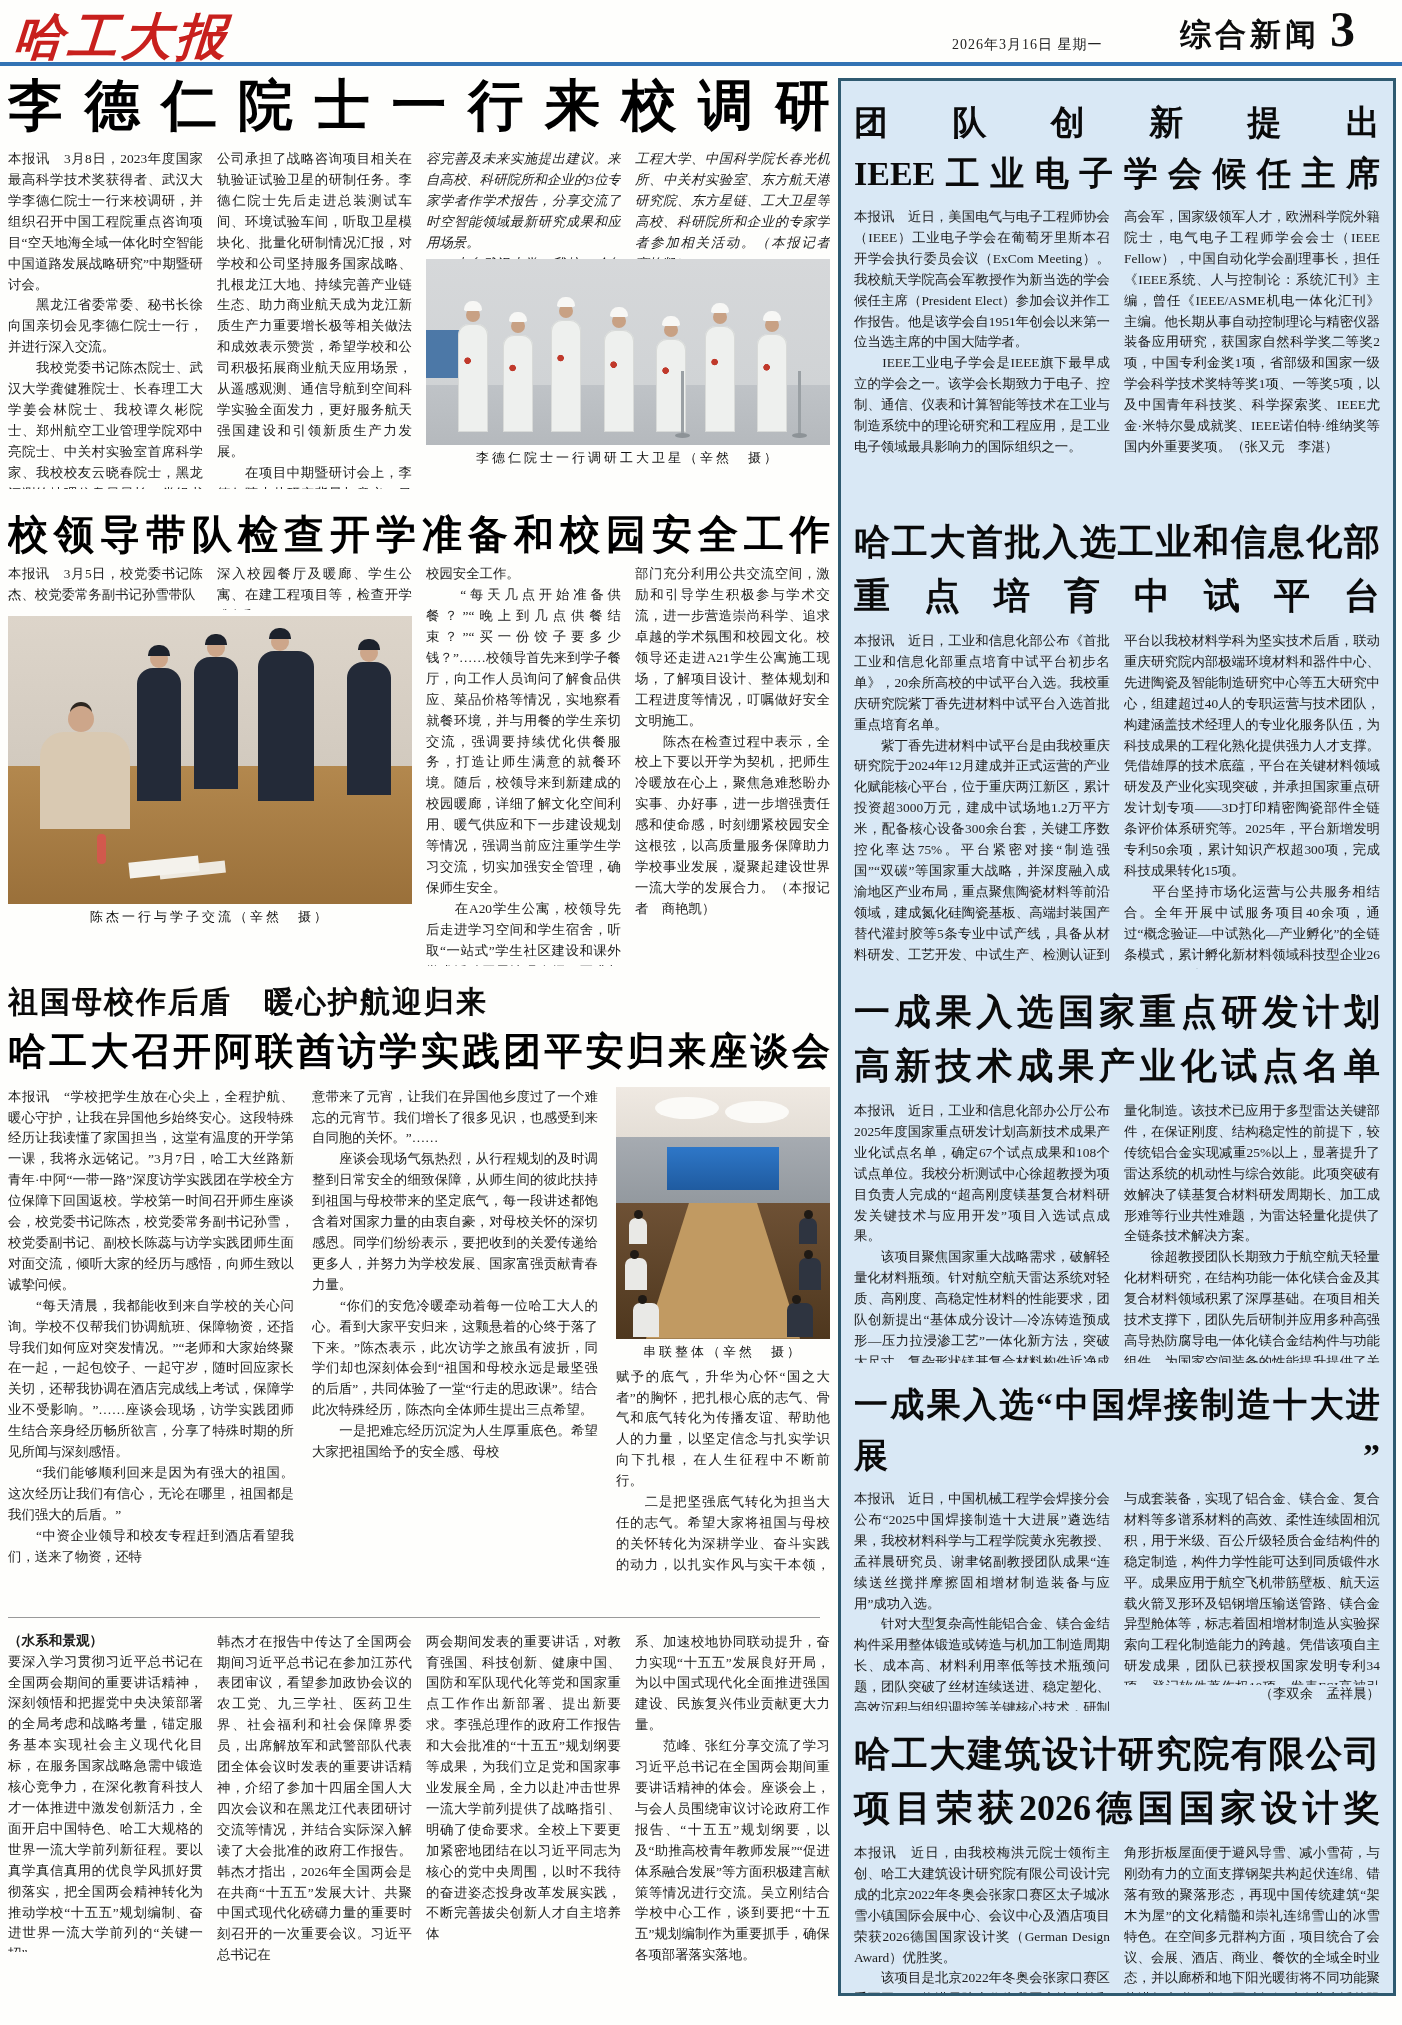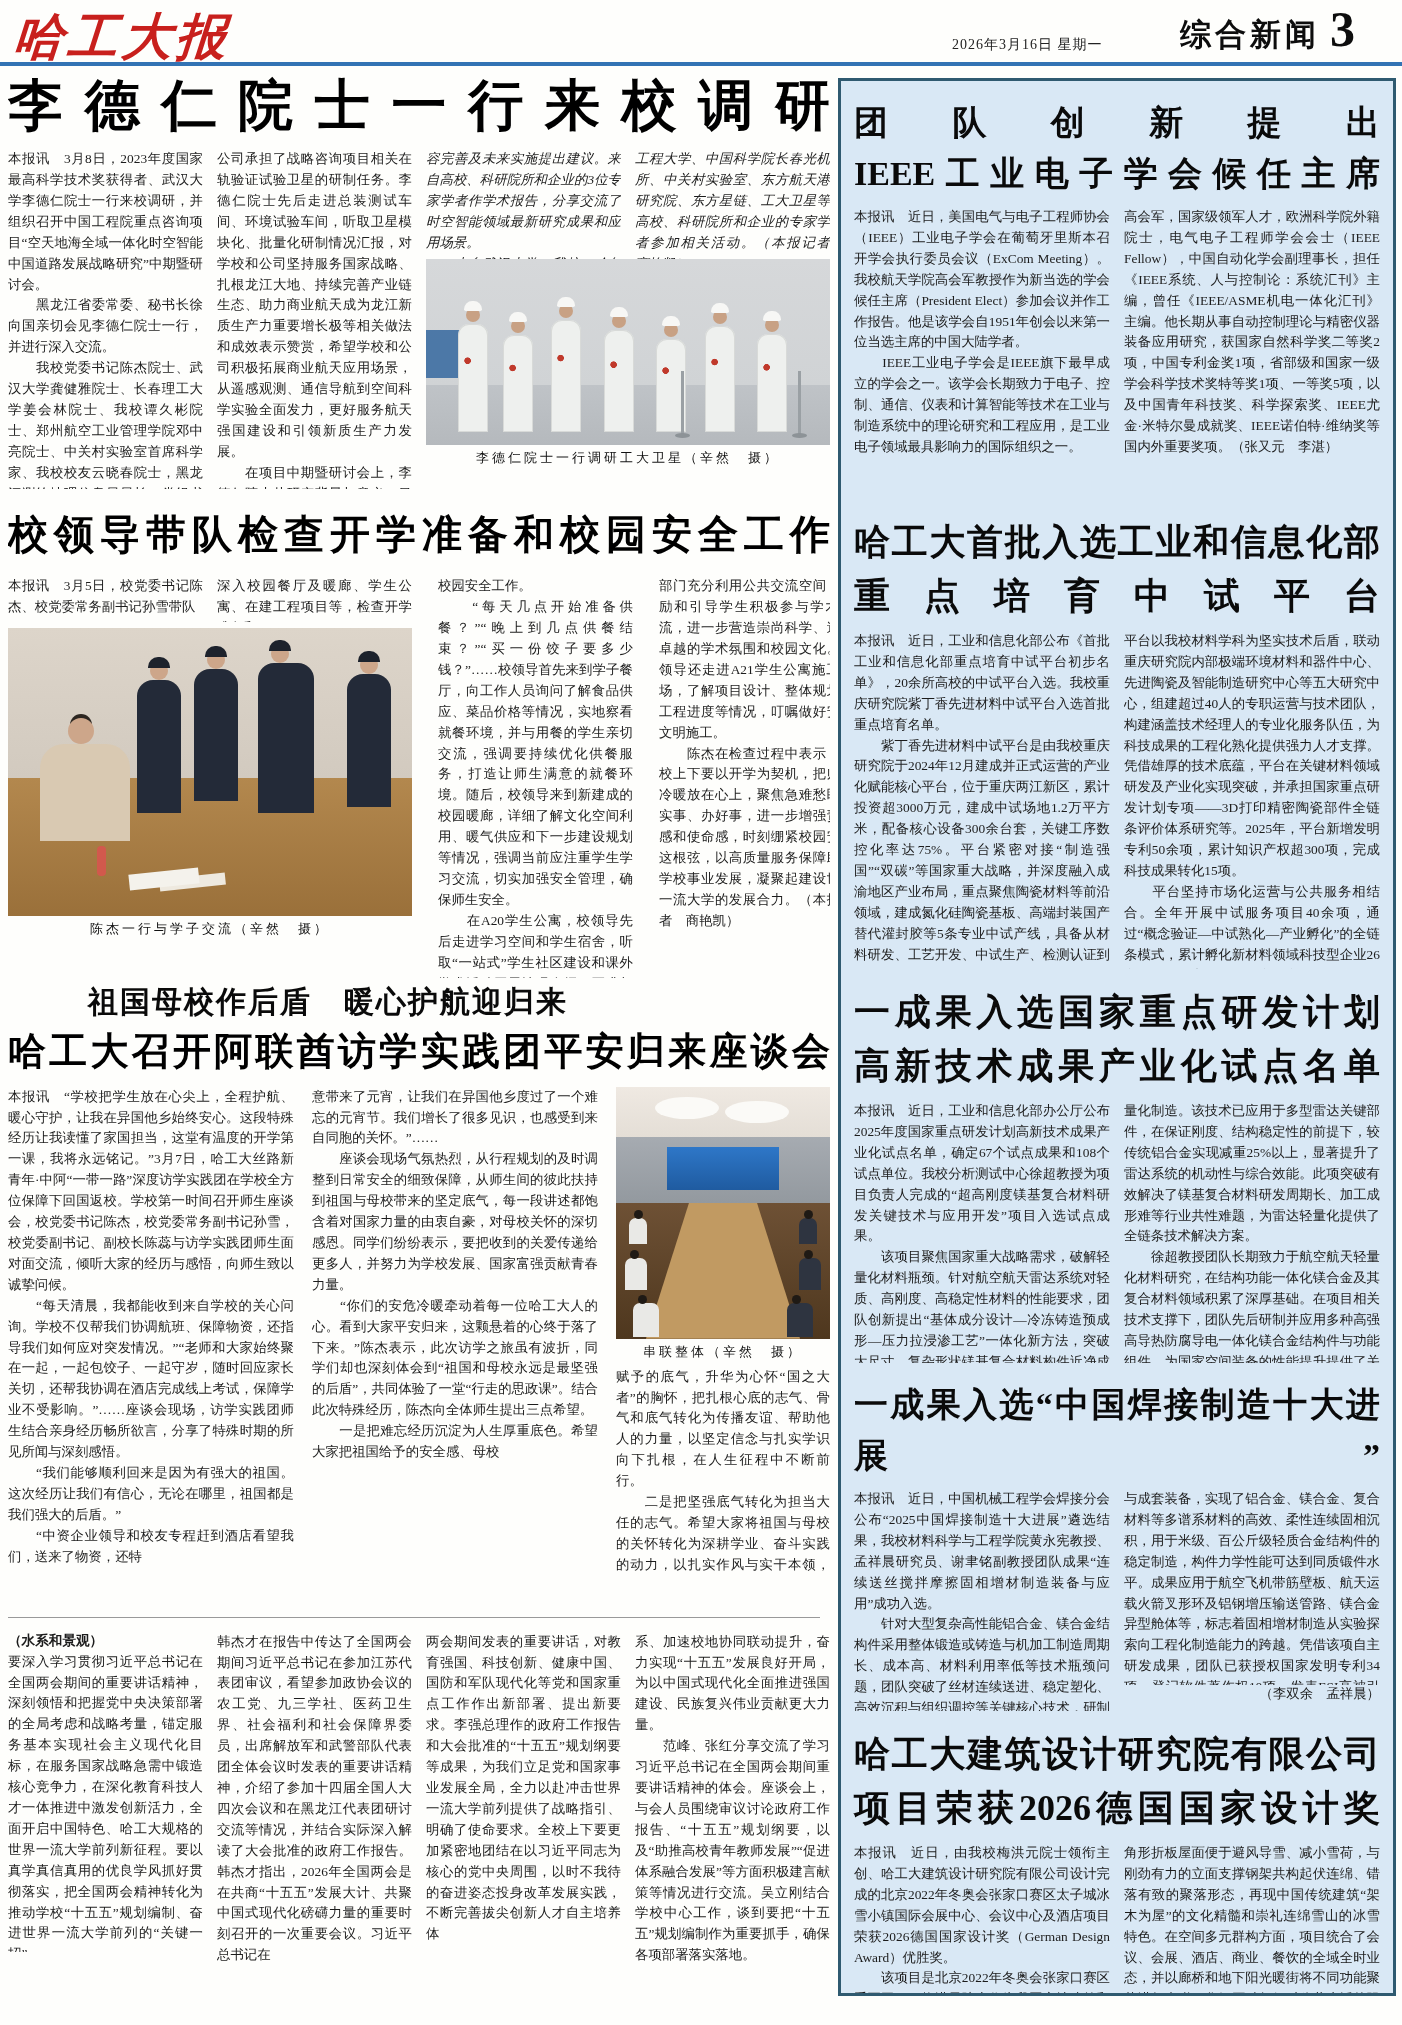--- a/index.html
+++ b/index.html
@@ -40,34 +40,34 @@
   .ph1-screen{position:absolute;left:0;top:38%;width:13%;height:26%;background:#35679f;opacity:.85;}
   .p1fig{position:absolute;width:30px;height:58%;bottom:7%;border-radius:11px 11px 0 0;
     background:radial-gradient(circle at 32% 34%, #c0392b 3px, transparent 3.6px),#eef0ee;
     box-shadow:0 0 0 1px #d8dad8 inset;}
   .p1fig::before{content:'';position:absolute;top:-16px;left:8px;width:14px;height:14px;border-radius:50%;background:#c8a184;}
   .p1fig::after{content:'';position:absolute;top:-23px;left:6px;width:18px;height:10px;border-radius:9px 9px 2px 2px;background:#f7f7f5;}
   .stanchion{position:absolute;bottom:6%;width:3px;height:34%;background:#9aa0a4;}
   .stanchion::after{content:'';position:absolute;bottom:-4px;left:-6px;width:15px;height:5px;border-radius:50%;background:#8d9397;}
 
   .a2-h{font-size:40px;line-height:1.28;margin-top:20px;}
-  .a2-body{display:flex;gap:26px;margin-top:16px;height:402px;}
+  .a2-body{display:flex;gap:14px;margin-top:4px;height:402px;}
   .a2-left{flex:0 0 404px;width:404px;}
   .a2-intro{display:flex;gap:14px;height:46px;}
   .ph2{width:404px;height:288px;margin-top:6px;
     background:linear-gradient(#ddd5ca 0%,#d2cabf 52%,#b3884e 52%,#9a703a 100%);}
   .p2fig{position:absolute;width:44px;height:46%;top:18%;border-radius:16px 16px 0 0;background:#232a38;}
   .p2fig::before{content:'';position:absolute;top:-18px;left:13px;width:18px;height:18px;border-radius:50%;background:#cda68a;}
   .p2fig::after{content:'';position:absolute;top:-23px;left:11px;width:22px;height:11px;border-radius:10px 10px 0 0;background:#1d222c;}
   .p2-student{position:absolute;left:8%;bottom:26%;width:90px;height:34%;border-radius:24px 24px 0 0;background:#d9c9b2;}
   .p2-student::before{content:'';position:absolute;top:-26px;left:28px;width:26px;height:26px;border-radius:50%;background:#cda68a;box-shadow:0 -6px 0 -2px #2c2620;}
   .p2-paper{position:absolute;bottom:10%;left:30%;width:70px;height:16px;background:#f4f2ec;transform:rotate(-6deg);box-shadow:28px 6px 0 -2px #eee9df;}
   .p2-bottle{position:absolute;bottom:14%;left:22%;width:9px;height:30px;border-radius:4px;background:#d9534f;opacity:.85;}
 
-  .a3-kicker{font-size:30px;letter-spacing:2px;text-align:center;width:640px;margin-top:4px;}
+  .a3-kicker{font-size:30px;letter-spacing:2px;width:640px;margin-top:16px;}
   .a3-h{font-size:38px;line-height:1.3;margin-top:4px;}
   .a3-body{display:flex;gap:18px;margin-top:10px;height:512px;}
   .wcol{width:286px;flex:0 0 286px;}
   .a3-right{flex:0 0 214px;width:214px;}
   .ph3{width:214px;height:252px;background:linear-gradient(#efe9e2 0%,#e4ded6 20%,#a6abb1 20%,#93999f 46%,#6e5135 46%,#4e371e 100%);}
   .ph3-light{position:absolute;left:18%;top:4%;width:30%;height:9%;border-radius:50%;background:#fbfaf7;box-shadow:70px 4px 0 #fbfaf7;}
   .ph3-screen{position:absolute;left:24%;top:24%;width:52%;height:17%;background:linear-gradient(#2e77c8,#1f5ba0);}
   .ph3-table{position:absolute;left:14%;top:46%;width:72%;height:54%;background:#c19a62;clip-path:polygon(28% 0,72% 0,100% 100%,0 100%);}
   .p3fig{position:absolute;width:18px;height:26px;border-radius:7px 7px 0 0;background:#e9e9e6;}
   .p3fig::before{content:'';position:absolute;top:-8px;left:5px;width:9px;height:9px;border-radius:50%;background:#1f1a15;}

